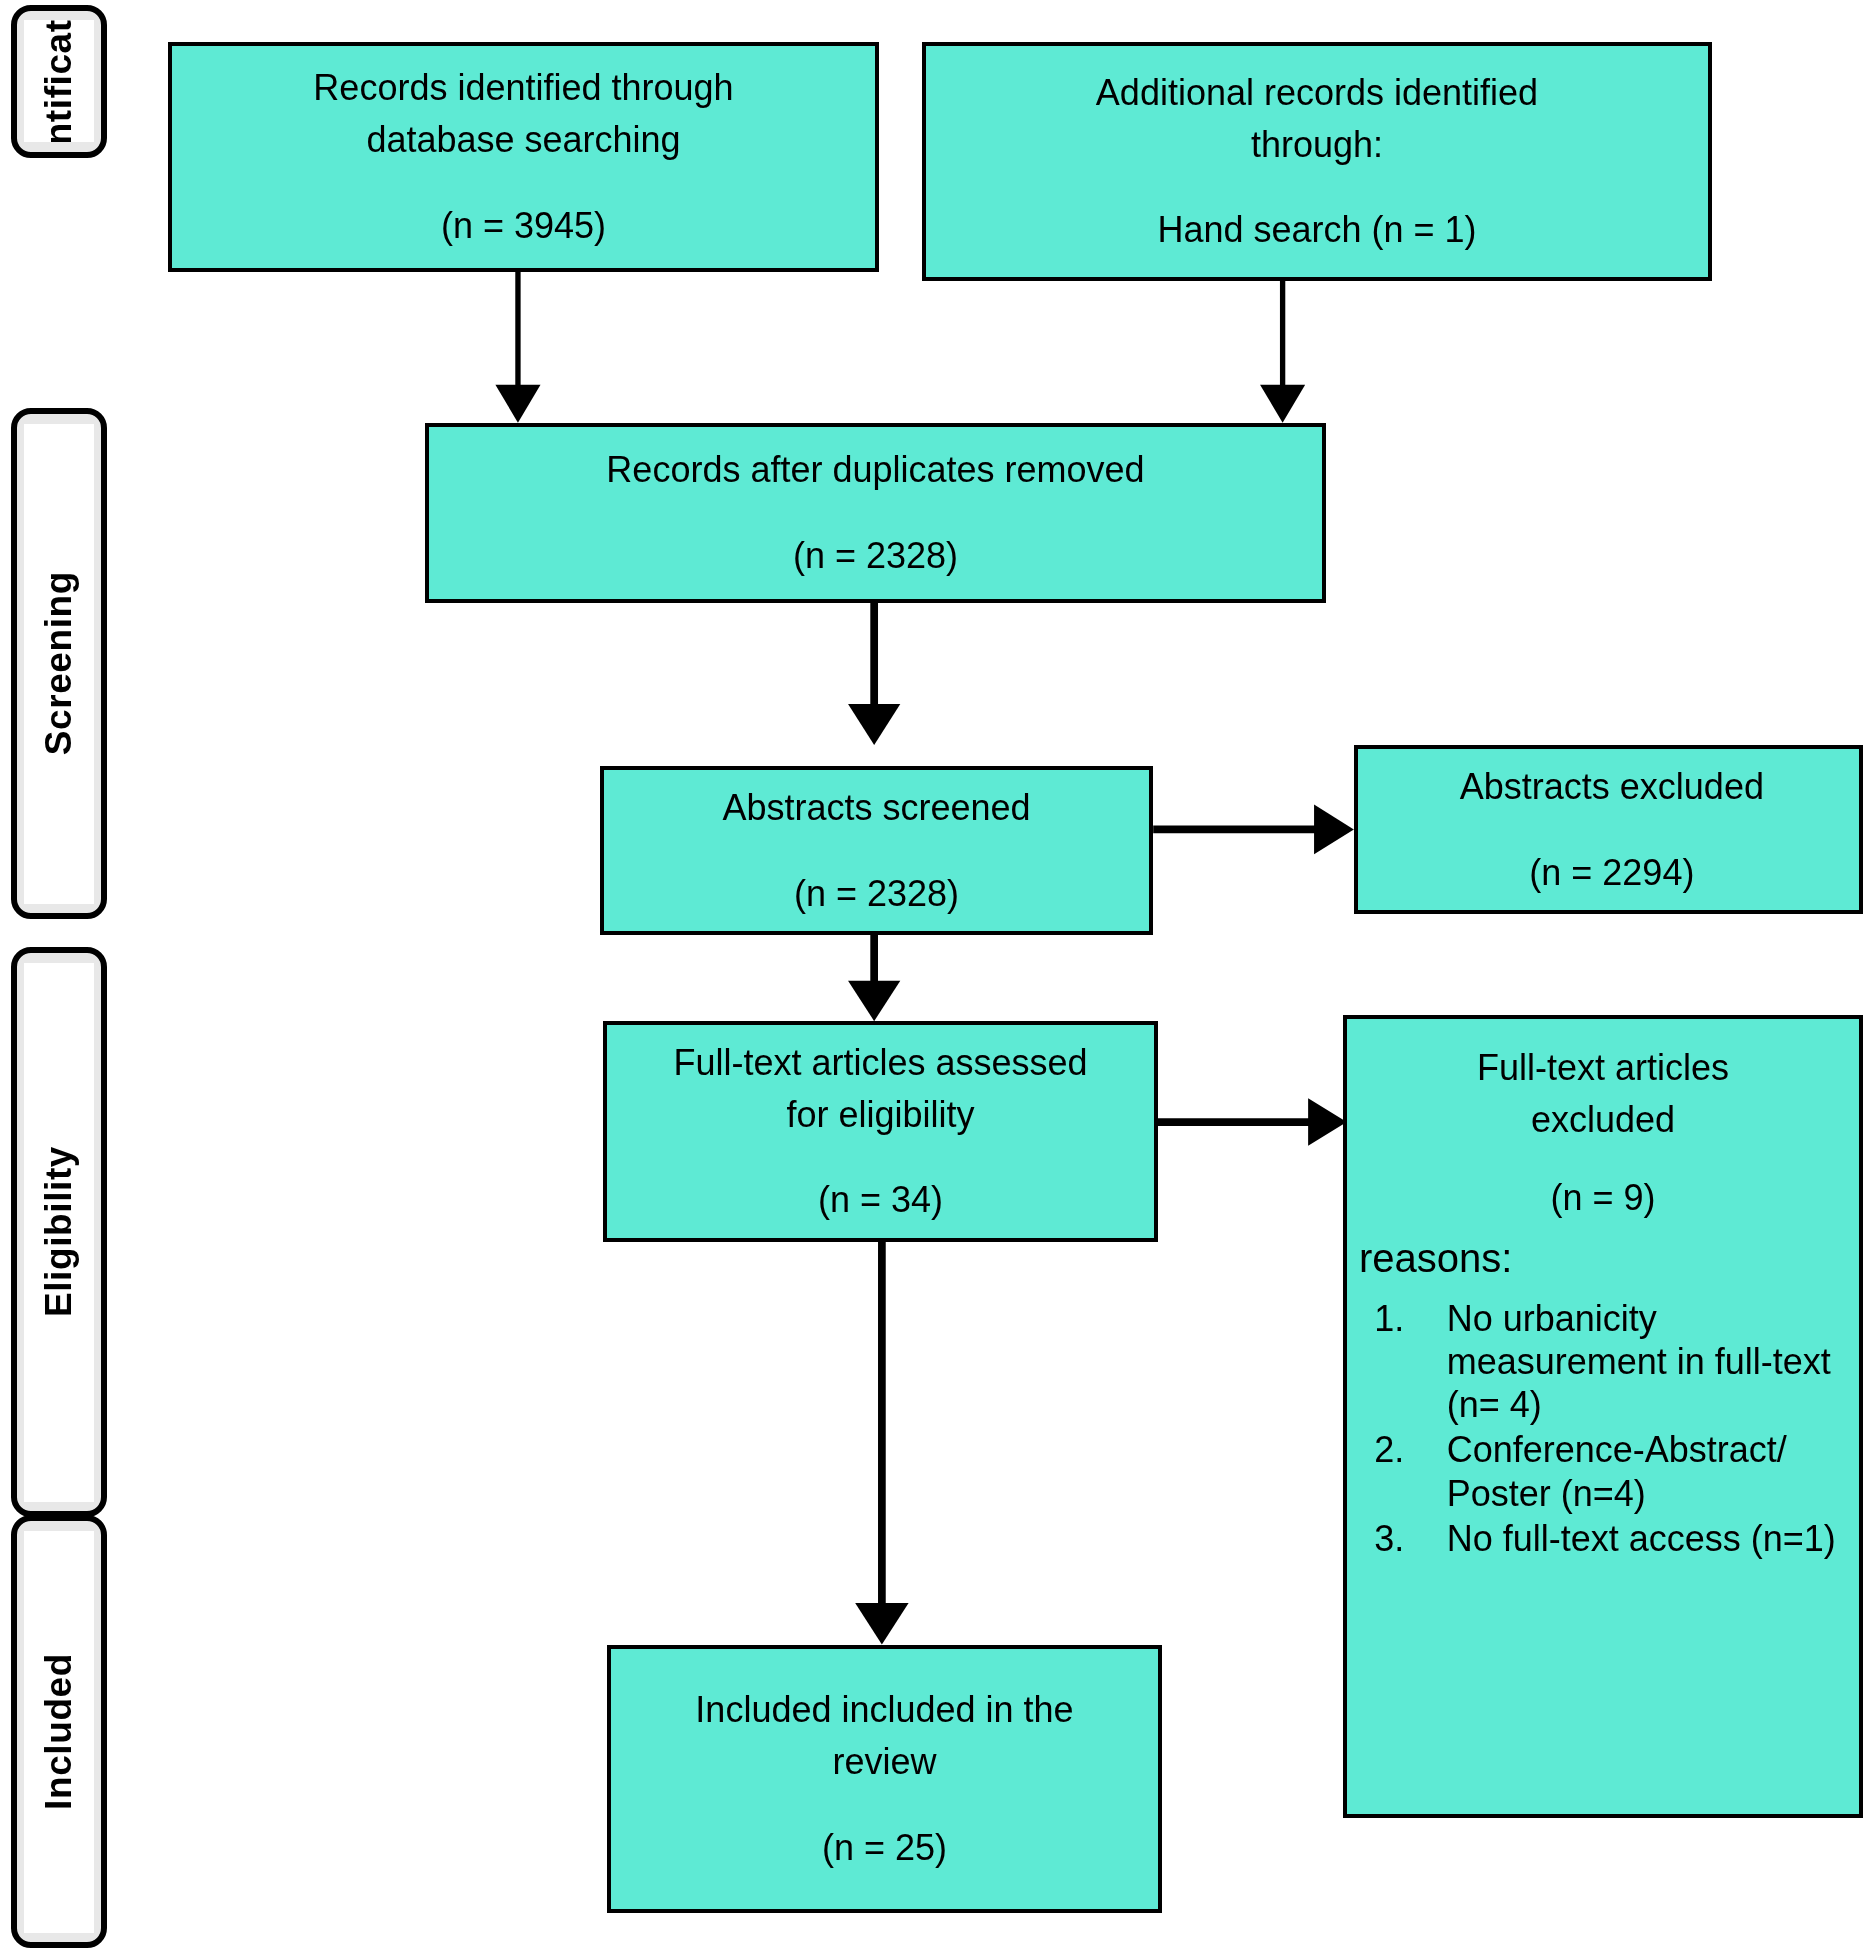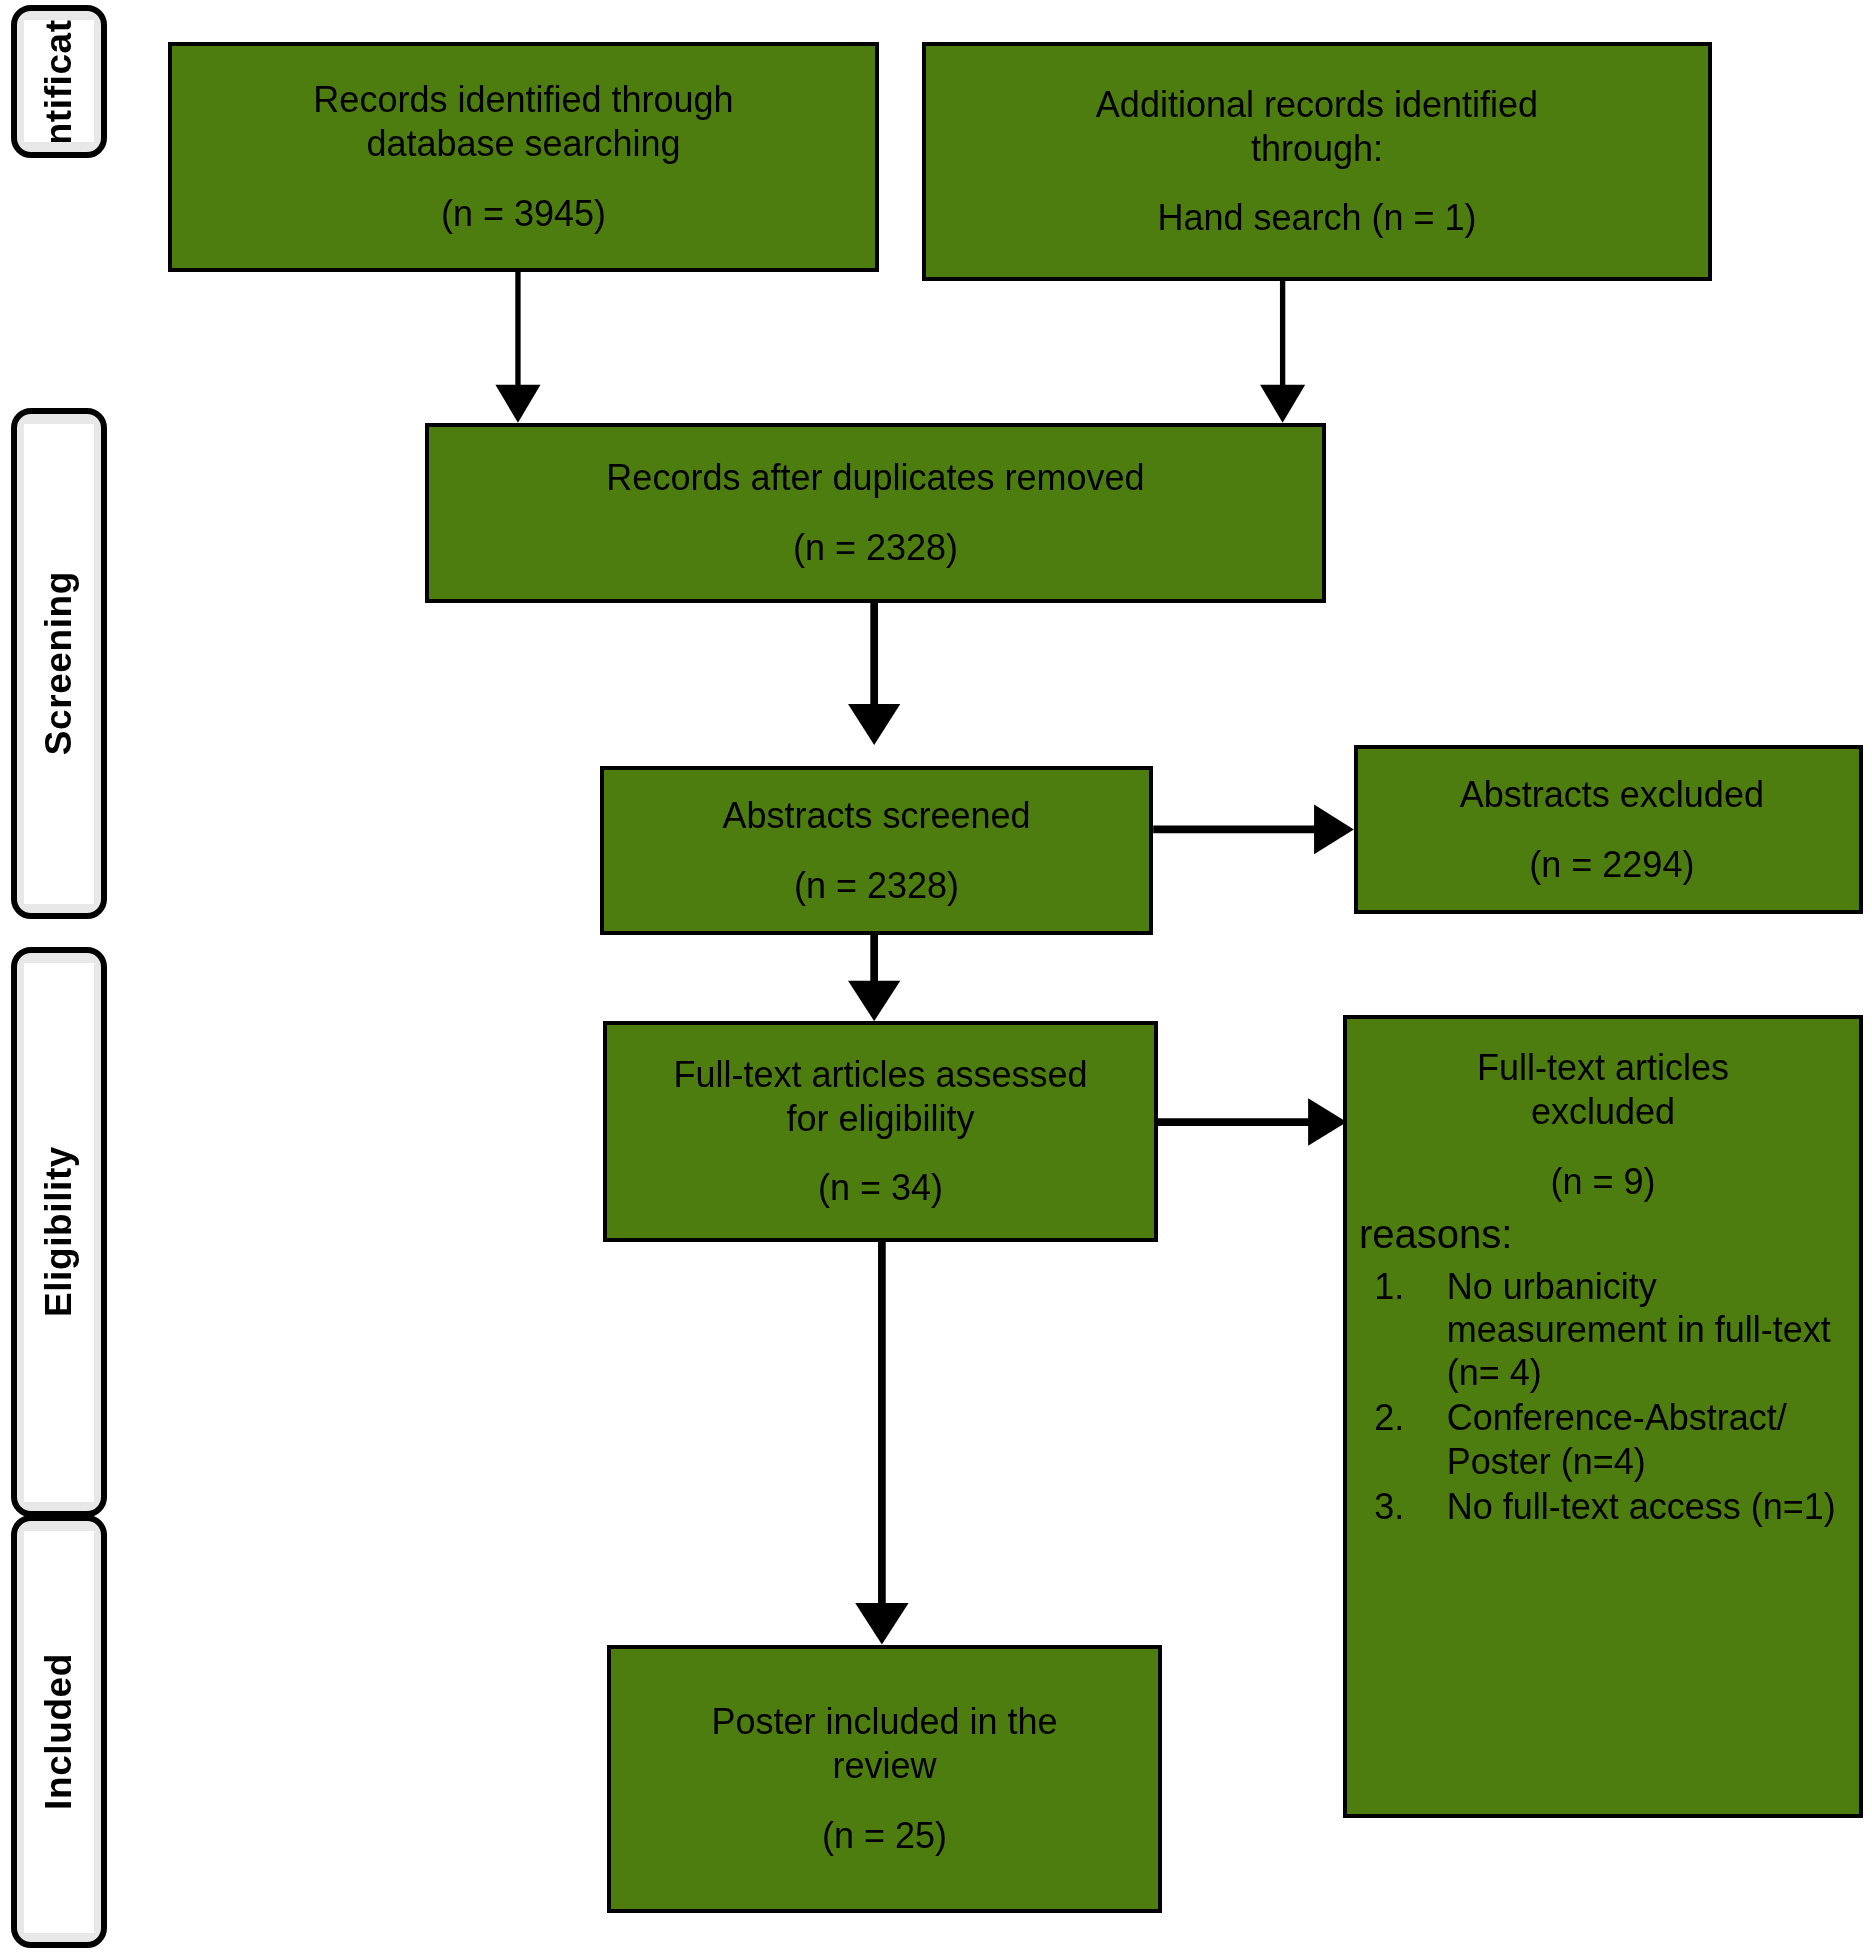--- a/index.html
+++ b/index.html
@@ -34,32 +34,33 @@
     font-weight:bold;
     font-size:37px;
     line-height:1;
     color:#000000;
     letter-spacing:0.6px;
     white-space:nowrap;
   }
   
   .fbox{
     position:absolute;
-    background:#4d7c0f;
+    background:#5eead4;
     border:4.2px solid #000000;
     box-sizing:border-box;
     display:flex;
     flex-direction:column;
     align-items:center;
     justify-content:center;
     text-align:center;
     color:#000000;
     font-size:36px;
     line-height:1.22;
     padding:6px 14.3px;
+    gap:8px;
   }
   .fbox .ln{display:block;}
   .fbox .gap{height:26px;}
   
   .fbox.reasons{
     justify-content:flex-start;
     padding:27px 10.7px 10.7px 10.7px;
   }
   .fbox.reasons .hdr{
     width:100%;
@@ -218,20 +219,20 @@
         <span class="txt">Conference-Abstract/ Poster (n=4)</span>
       </li>
       <li>
         <span class="num">3.</span>
         <span class="txt">No full-text access (n=1)</span>
       </li>
     </ol>
   </div>
 
   <div class="fbox" style="left:607px; top:1645px; width:555px; height:268px;">
-    <span class="ln">Poster included in the</span>
+    <span class="ln">Included included in the</span>
     <span class="ln">review</span>
     <span class="gap"></span>
     <span class="ln">(n = 25)</span>
   </div>
 
 </div>
 
 
 </body></html>

